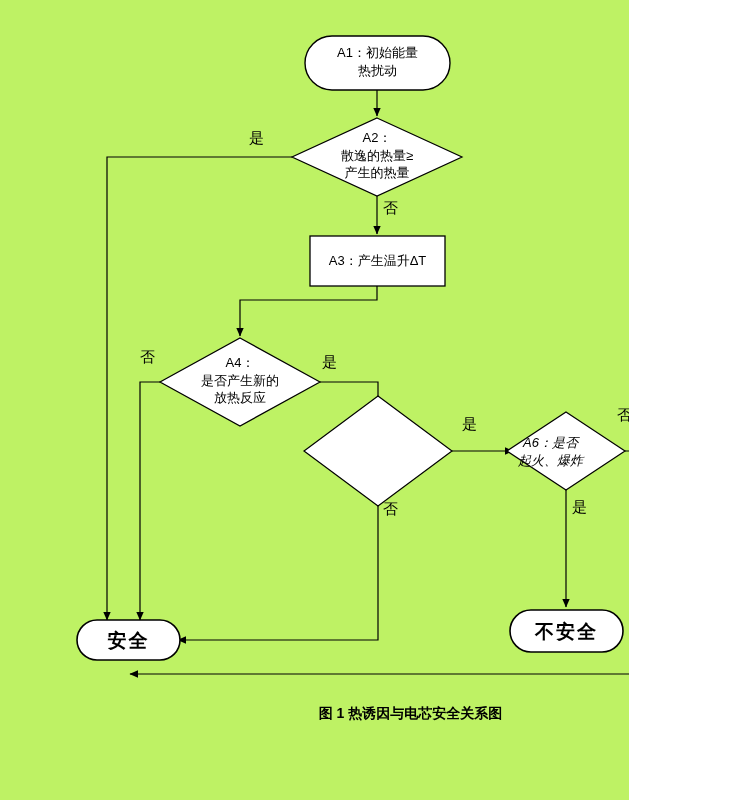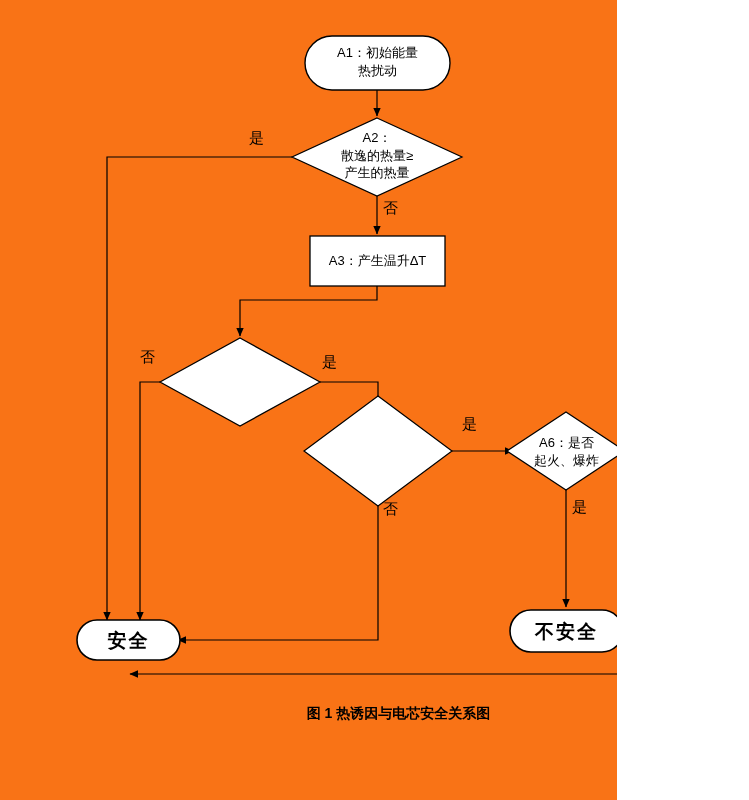--- a/index.html
+++ b/index.html
@@ -8,22 +8,23 @@
     background: #ffffff;
   }
   body {
     font-family: "Liberation Sans", sans-serif;
     color: #000000;
   }
   #canvas {
     position: relative;
     width: 617px;
     height: 800px;
-    background: #f97316;
+    background: #bef264;
     overflow: hidden;
+    padding-left: 12px;
   }
   #flow-svg {
     position: absolute;
     left: 0;
     top: 0;
     width: 749px;
     height: 800px;
   }
   .node-label {
     position: absolute;
@@ -110,23 +111,26 @@
 
   <div class="node-label" style="left:305px; top:44px; width:145px;">A1：初始能量
 热扰动</div>
 
   <div class="node-label" style="left:297px; top:129px; width:160px;text-align:center;">A2：
 散逸的热量≥
 产生的热量</div>
 
   <div class="node-label" style="left:310px; top:252px; width:135px;text-align:center;">A3：产生温升ΔT</div>
 
+  <div class="node-label" style="left:165px; top:354px; width:150px;">A4：
+是否产生新的
+放热反应</div>
 
 
-  <div class="node-label" style="left:508px; top:434px; width:117px;">A6：是否
+  <div class="node-label" style="left:492px; top:434px; width:117px;font-style:italic;">A6：是否
 起火、爆炸</div>
 
   <div class="terminal-label" style="left:77px; top:628px; width:103px;">安全</div>
 
   <div class="terminal-label" style="left:510px; top:619px; width:113px;">不安全</div>
 
   <div class="edge-label" style="left:249px; top:129px;">是</div>
 
   <div class="edge-label" style="left:383px; top:199px;">否</div>
 

